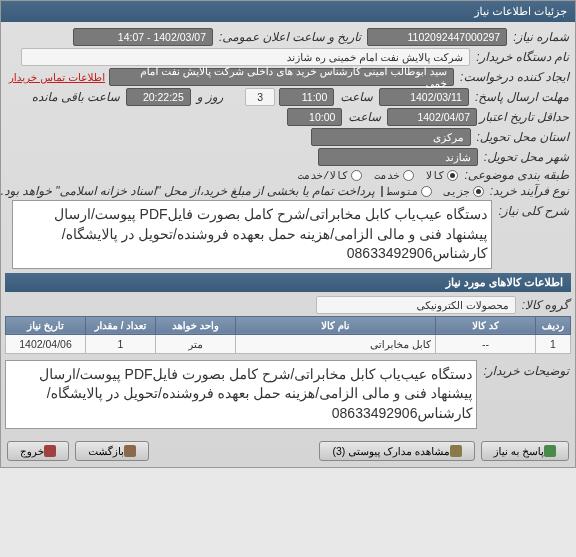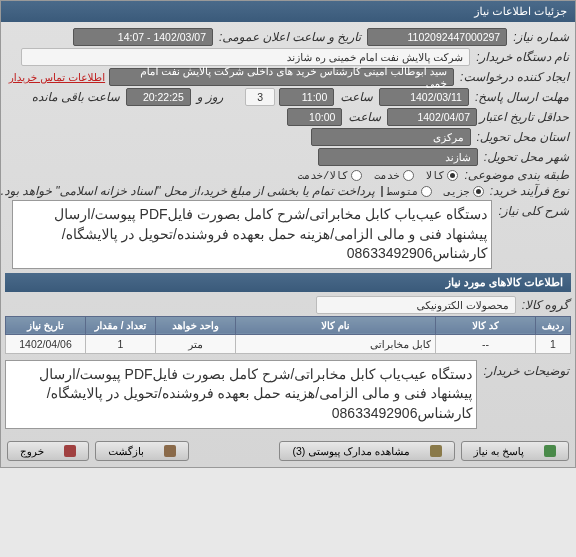--- a/index.html
+++ b/index.html
@@ -150,21 +150,21 @@
 }
 .btn {
   background: linear-gradient(to bottom, #e8e8e8, #c8c8c8);
   border: 1px solid #888;
   border-radius: 3px;
   padding: 3px 12px;
   font-size: 10.5px;
   cursor: pointer;
   display: inline-flex;
   align-items: center;
-  gap: 20px;
+  gap: 0;
 }
 .btn-icon {
   width: 12px;
   height: 12px;
   display: inline-block;
 }
 .icon-reply { background: #4a8a4a; border-radius: 2px; }
 .icon-attach { background: #8a7a4a; border-radius: 2px; }
 .icon-back { background: #8a6a4a; border-radius: 2px; }
 .icon-exit { background: #a04040; border-radius: 2px; }

